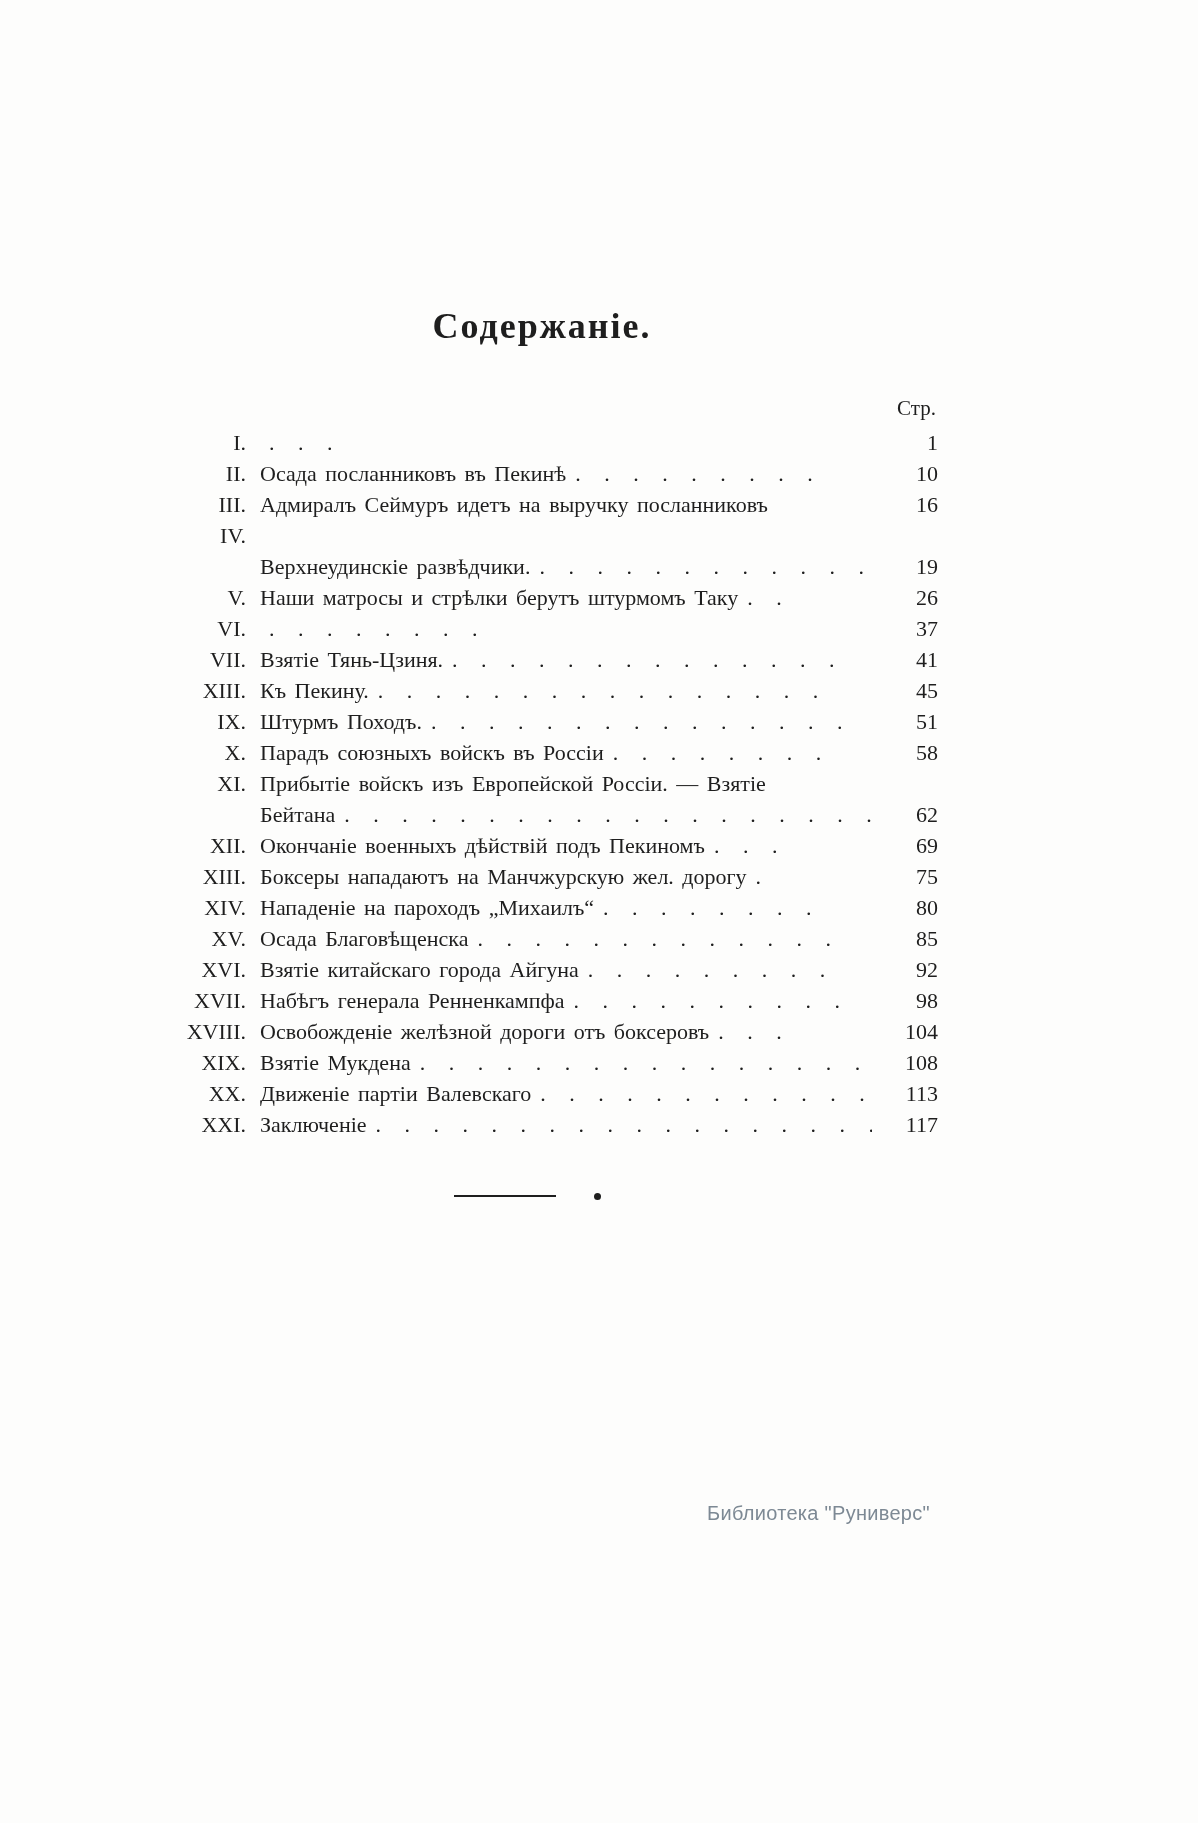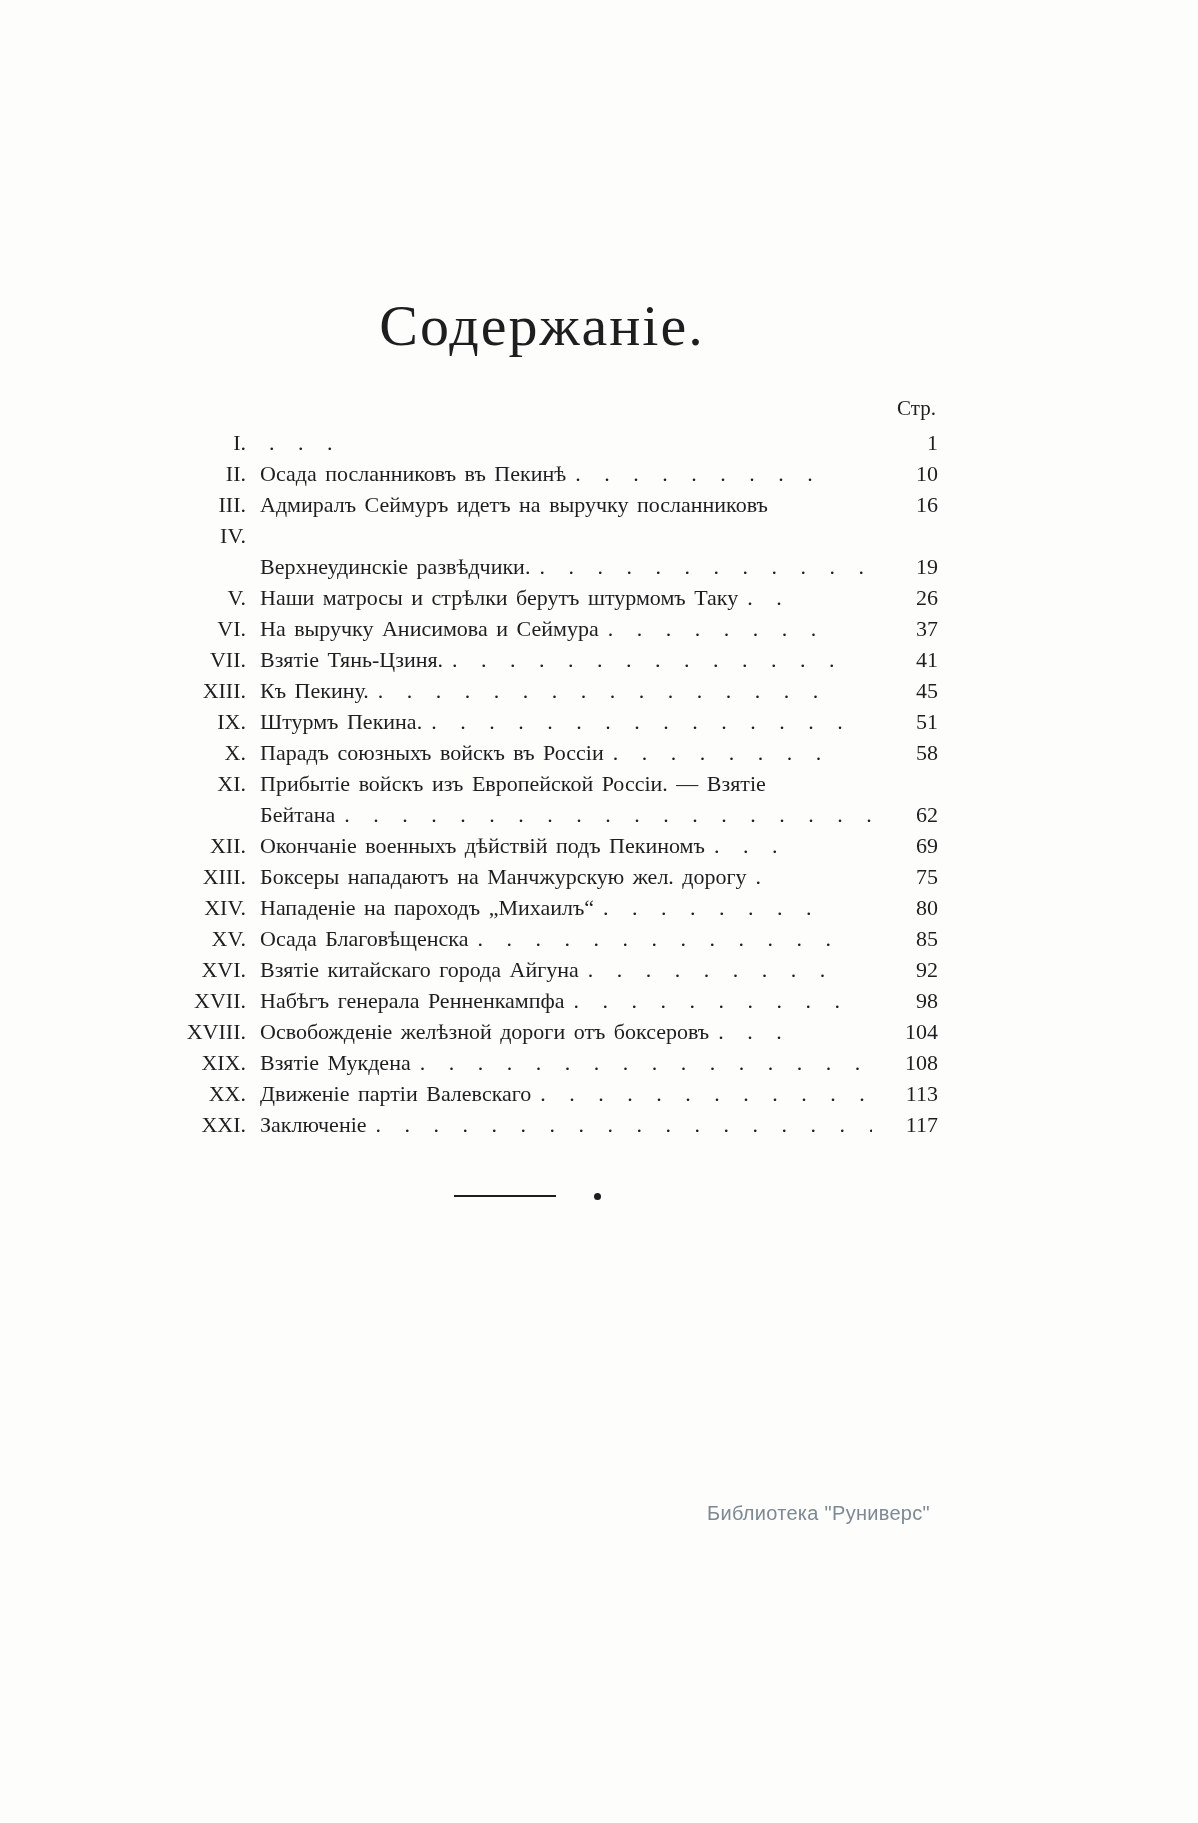--- a/index.html
+++ b/index.html
@@ -16,22 +16,22 @@
     color: #1e1e1e;
     overflow: hidden;
   }
   .content {
     width: 792px;
     margin-left: 146px;
     padding-top: 300px;
   }
   .title {
     margin: 0;
-    font-size: 58px;
-    font-weight: 400;
+    font-size: 36px;
+    font-weight: 700;
     letter-spacing: 2px;
     text-align: center;
     line-height: 52px;
   }
   .col-label {
     margin-top: 44px;
     text-align: right;
     font-size: 21px;
     padding-right: 2px;
     margin-bottom: 6px;
@@ -153,21 +153,20 @@
       <span class="num">V.</span>
       <span class="text">Наши матросы и стрѣлки берутъ штурмомъ Таку</span>
       <span class="dots">. .</span>
       <span class="pg">26</span>
     </div>
   </div>
 
   <div class="entry">
     <div class="line line1">
       <span class="num">VI.</span>
-      <span class="text">На выручку Анисимова и Сеймура</span>
       <span class="dots">. . . . . . . .</span>
       <span class="pg">37</span>
     </div>
   </div>
 
   <div class="entry">
     <div class="line line1">
       <span class="num">VII.</span>
       <span class="text">Взятіе Тянь-Цзиня.</span>
       <span class="dots">. . . . . . . . . . . . . .</span>
@@ -180,21 +179,21 @@
       <span class="num">XIII.</span>
       <span class="text">Къ Пекину.</span>
       <span class="dots">. . . . . . . . . . . . . . . .</span>
       <span class="pg">45</span>
     </div>
   </div>
 
   <div class="entry">
     <div class="line line1">
       <span class="num">IX.</span>
-      <span class="text">Штурмъ Пекина.</span>
+      <span class="text">Штурмъ Походъ.</span>
       <span class="dots">. . . . . . . . . . . . . . .</span>
       <span class="pg">51</span>
     </div>
   </div>
 
   <div class="entry">
     <div class="line line1">
       <span class="num">X.</span>
       <span class="text">Парадъ союзныхъ войскъ въ Россіи</span>
       <span class="dots">. . . . . . . .</span>

